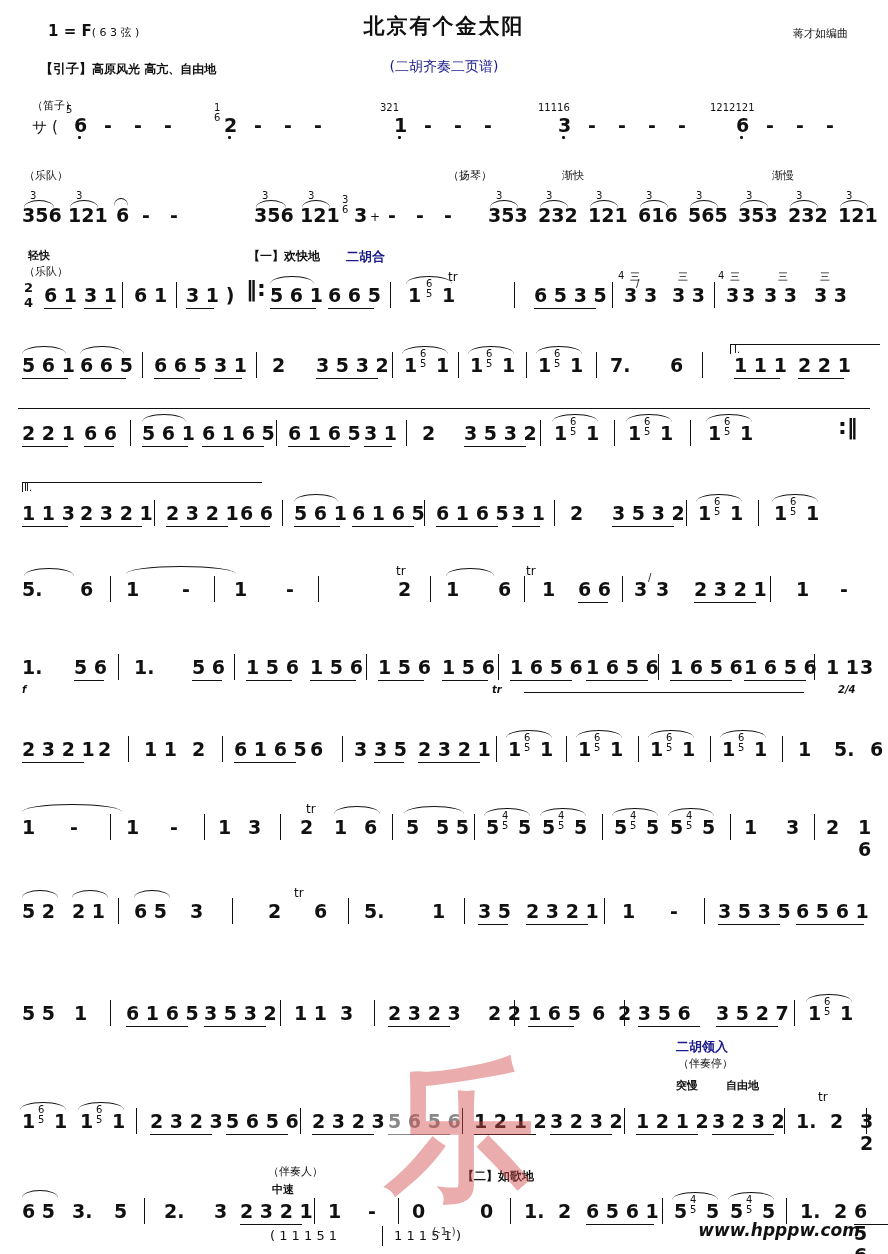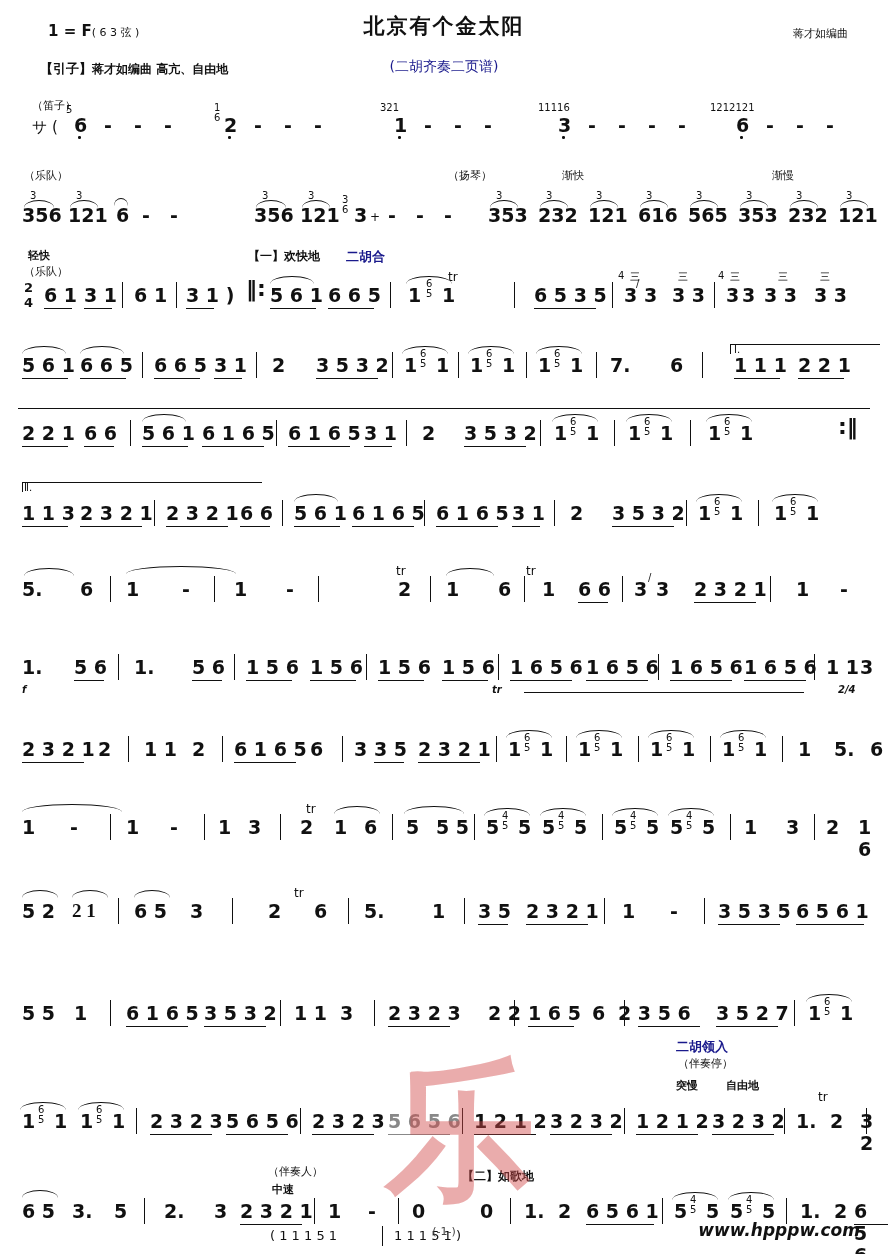--- a/index.html
+++ b/index.html
@@ -47,21 +47,21 @@
 
 <div class="sheet">
 
   <div class="abs key-sig">
     <span>1 = F</span><span class="small">( 6 3 弦 )</span>
   </div>
   <div class="abs title">北京有个金太阳</div>
   <div class="abs subtitle">(二胡齐奏二页谱)</div>
   <div class="abs composer">蒋才如编曲</div>
   <div class="abs yinzi">
-    <span>【引子】</span><span class="plain">蒋才如编曲  高亢、自由地</span>
+    <span>【引子】</span><span class="plain">高原风光  高亢、自由地</span>
   </div>
 
   <div class="abs dizi">（笛子）</div>
   <div class="row" style="top:108px;">
     <div class="sm" style="left:14px;top:10px;font-size:15px;">サ (</div>
     <div class="num" style="left:56px;top:6px;">6</div>
     <div class="tiny" style="left:48px;top:-4px;">5<br></div>
     <div class="dot" style="left:60px;top:28px;"></div>
     <div class="num" style="left:86px;top:6px;">-</div>
     <div class="num" style="left:116px;top:6px;">-</div>
@@ -498,21 +498,21 @@
     <div class="num" style="left:726px;top:12px;">1</div>
     <div class="num" style="left:768px;top:12px;">3</div>
     <div class="bar" style="left:796px;top:10px;height:26px;"></div>
     <div class="num" style="left:808px;top:12px;">2</div>
     <div class="num" style="left:840px;top:12px;">1 6</div>
   </div>
 
   <div class="row" style="top:888px;">
     <div class="num" style="left:4px;top:12px;">5 2</div>
     <div class="slur" style="left:4px;top:2px;width:36px;"></div>
-    <div class="num" style="left:54px;top:12px;font-family:Liberation Serif, serif;">2 1</div>
+    <div class="num" style="left:54px;top:12px;">2 1</div>
     <div class="slur" style="left:54px;top:2px;width:36px;"></div>
     <div class="bar" style="left:100px;top:10px;height:26px;"></div>
     <div class="num" style="left:116px;top:12px;">6 5</div>
     <div class="slur" style="left:116px;top:2px;width:36px;"></div>
     <div class="num" style="left:172px;top:12px;">3</div>
     <div class="bar" style="left:214px;top:10px;height:26px;"></div>
     <div class="sm" style="left:276px;top:-2px;">tr</div>
     <div class="num" style="left:250px;top:12px;">2</div>
     <div class="num" style="left:296px;top:12px;">6</div>
     <div class="bar" style="left:330px;top:10px;height:26px;"></div>

